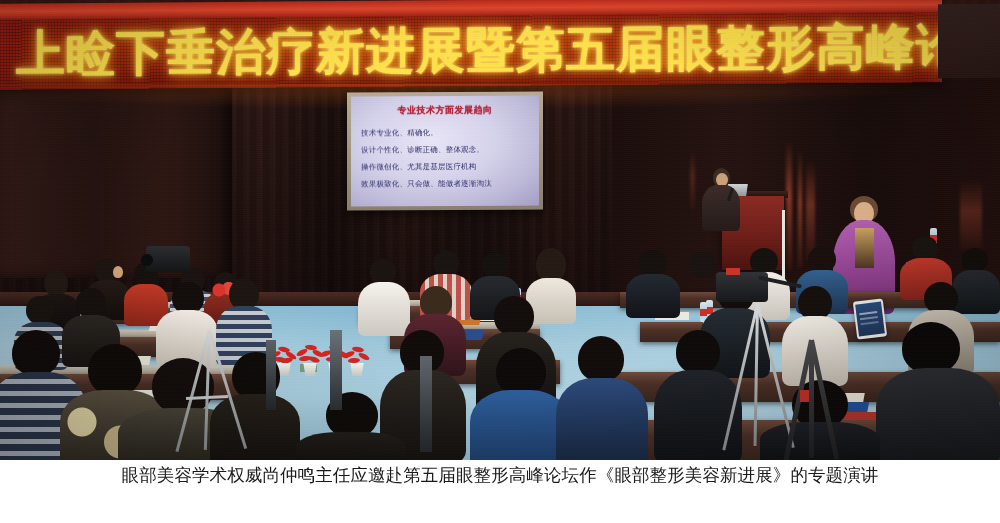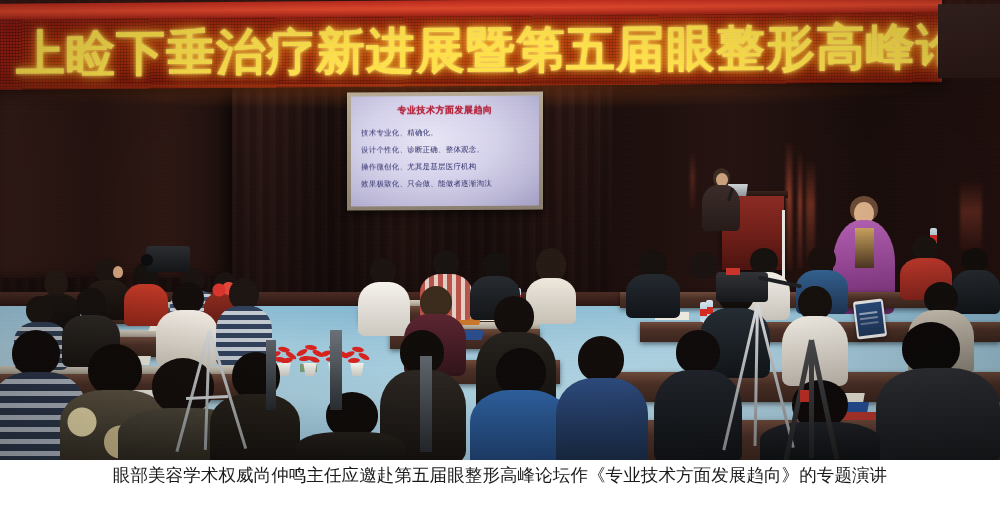--- a/index.html
+++ b/index.html
@@ -611,16 +611,16 @@
 
     <div style="position:absolute;left:330px;top:330px;width:12px;height:80px;background:linear-gradient(180deg,#6a7077,#2b2f33);"></div>
     <div style="position:absolute;left:420px;top:356px;width:12px;height:96px;background:linear-gradient(180deg,#5e646a,#24282c);"></div>
     <div style="position:absolute;left:266px;top:340px;width:10px;height:70px;background:linear-gradient(180deg,#5a6066,#22262a);"></div>
 
     <div class="vignette"></div>
     <div class="photo-grain"></div>
   </div>
 
   <div class="caption-bar">
-    <div class="caption-text">眼部美容学术权威尚仲鸣主任应邀赴第五届眼整形高峰论坛作《专业技术方面发展趋向》的专题演讲</div>
+    <div class="caption-text">眼部美容学术权威尚仲鸣主任应邀赴第五届眼整形高峰论坛作《眼部整形美容新进展》的专题演讲</div>
   </div>
 
 </div>
 
 </body></html>

